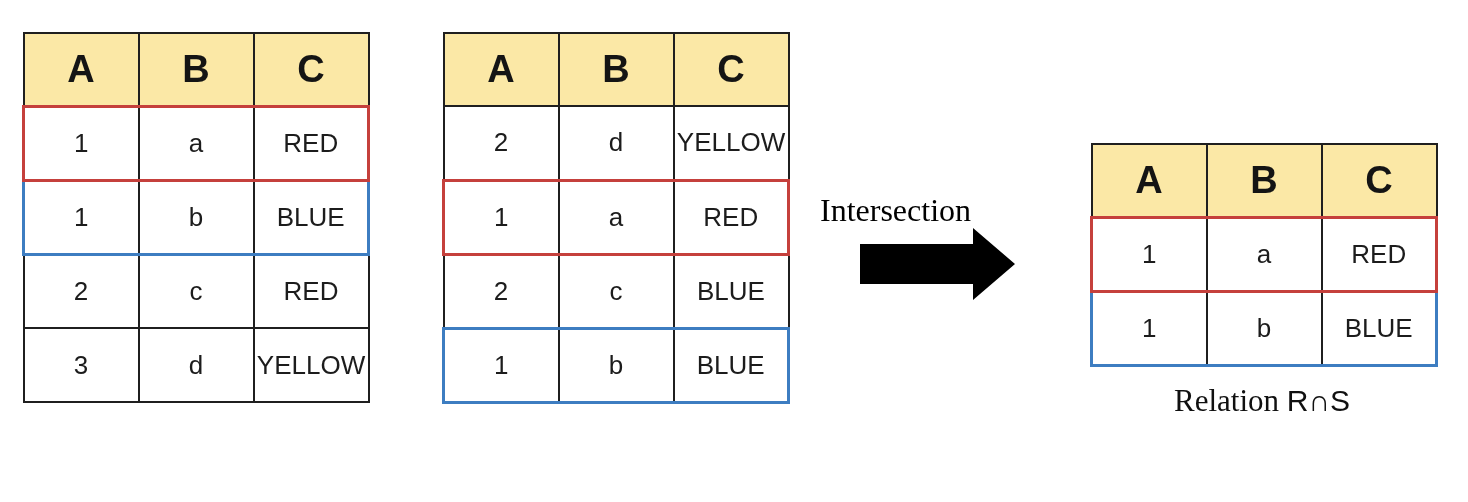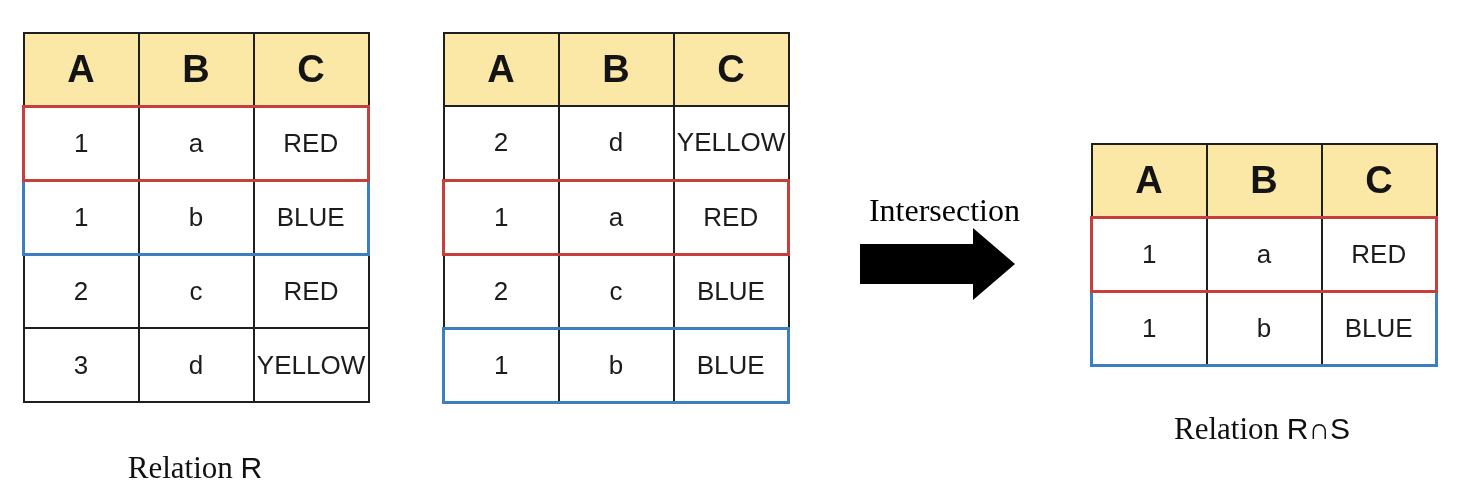--- a/index.html
+++ b/index.html
@@ -52,37 +52,36 @@
 
   
   .table-caption {
     position: absolute;
     width: 346px;
     text-align: center;
     font-family: "Liberation Serif", serif;
     font-size: 31px;
     color: #101010;
     white-space: nowrap;
-    margin-top: 28px;
   }
   .table-caption .rel-name {
     font-family: "Liberation Sans", sans-serif;
     font-size: 30px;
   }
   #caption-r      { left: 22px;   top: 422px; }
   #caption-s      { left: 442px;  top: 422px; }
   #caption-result { left: 1089px; top: 383px; }
 
   
   .arrow-label {
     position: absolute;
     left: 820px;
     top: 192px;
     width: 200px;
-    text-align: right;
+    text-align: left;
     font-family: "Liberation Serif", serif;
     font-size: 32px;
     color: #000000;
     white-space: nowrap;
   }
   .arrow-shape {
     position: absolute;
     left: 860px;
     top: 228px;
   }
@@ -115,24 +114,20 @@
       <td>c</td>
       <td>RED</td>
     </tr>
     <tr>
       <td>3</td>
       <td>d</td>
       <td>YELLOW</td>
     </tr>
   </tbody>
     </table>
-  <div class="table-caption" id="caption-r">
-    <span>Relation</span>
-    <span class="rel-name">R</span>
-  </div>
 
   <table class="rel-table" id="table-s">
     <tbody>
         <tr>
       <th>A</th>
       <th>B</th>
       <th>C</th>
     </tr>
     <tr>
       <td>2</td>

